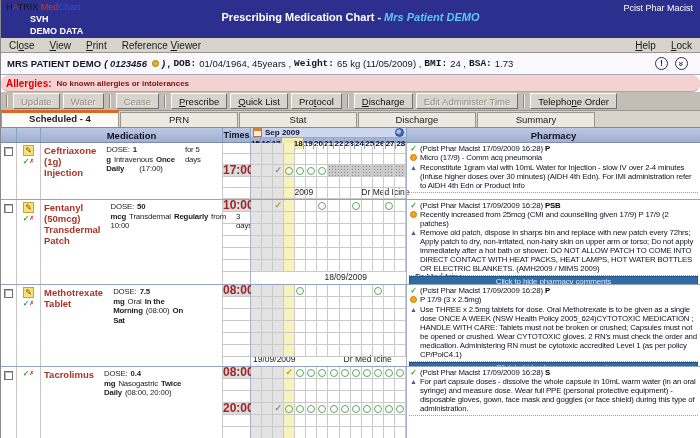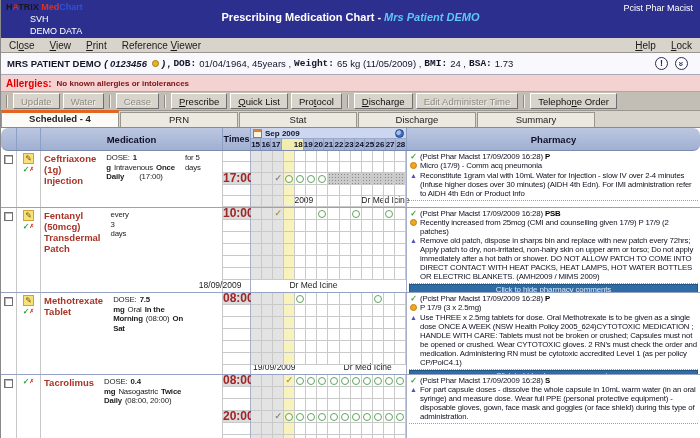--- a/index.html
+++ b/index.html
@@ -3,56 +3,56 @@
 <meta charset="utf-8">
 <style>
   * { box-sizing: border-box; margin: 0; padding: 0; }
   html,body { background:#d4d0c8; }
   .app {
     position: relative; width: 700px; height: 438px; overflow: hidden;
     font-family: "Liberation Sans", sans-serif; background:#fff; border-left:1px solid #8a8a8a;
   }
   
   .top-header { height:38px; background:#2d2f8f; color:#fff; position:relative; padding:1px 5px; }
-  .logo { font-size:9px; font-weight:bold; line-height:12px; background:transparent; }
-  .site, .env { font-size:9px; font-weight:normal; line-height:12px;padding-left:24px; }
+  .logo { font-size:9px; font-weight:normal; line-height:12px; background:transparent; }
+  .site, .env { font-size:9px; font-weight:bold; line-height:12px;padding-left:24px; }
   .main-title { position:absolute; top:11px; left:0; right:0; text-align:center; font-size:11px; font-weight:bold; }
   .main-title .pt { color:#5bc8f5; font-style:italic; }
   .hdr-user { position:absolute; top:3px; right:7px; font-size:9px; }
   
   .menu-bar { height:15px; background:#d8d4cc; border-bottom:1px solid #9a968e; display:flex; align-items:center; font-size:10px; color:#1a1a1a; padding:0 8px; gap:15px; }
   .menu-item { cursor:default; white-space:nowrap; }
   .menu-spacer { flex:1; }
   
   .patient-bar { height:22px; background:#f8f8fd; border-bottom:1px solid #a8a8b8; display:flex; align-items:center; font-size:9.5px; color:#15152a; padding:0 6px; white-space:nowrap; }
   .patient-bar span { margin-right:3px; }
   .patient-bar .pname { font-weight:bold; }
   .patient-bar .pmrn { font-weight:bold; font-style:italic; }
   .plabel { font-weight:bold;font-family:Liberation Mono, monospace; }
   .key-icon { display:inline-block; width:7px; height:7px; border-radius:50%; background:#e8b51f; border:1px solid #9c7a10; margin:0 2px; }
   .pbar-icons { margin-left:auto; display:flex; gap:4px; }
   .round-ic { width:13px; height:13px; border-radius:50%; border:1.5px solid #2a2a55; background:#fdfdfd; color:#2a2a55; font-weight:bold; font-size:9px; display:flex; align-items:center; justify-content:center; line-height:1; }
   .round-ic.chev { transform:none; }
   .round-ic.chev span { display:block; transform:rotate(90deg); letter-spacing:-1px; font-size:9px; }
   
-  .allergy-bar { height:17px; background:#f5d2d2; border-bottom:1px solid #cf9a9a; display:flex; align-items:center; padding:0 5px; gap:5px; }
+  .allergy-bar { height:17px; background:#f5d2d2; border-bottom:1px solid #cf9a9a; display:flex; align-items:center; padding:0 5px; gap:5px;border-radius:8px; }
   .allergy-label { color:#e00000; font-weight:bold; font-size:10px; }
   .allergy-text { color:#7a1010; font-weight:bold; font-size:8px; }
   
   .toolbar { height:19px; background:#c2beb6; border-bottom:1px solid #9a968e; display:flex; align-items:center; padding:0 3px; gap:3px; }
   .tbtn { font-family:"Liberation Sans", sans-serif; font-size:9.5px; height:16px; padding:0 7px; background:#d8d4cc; color:#111;
           border:1px solid; border-color:#ffffff #6f6f6f #6f6f6f #ffffff; cursor:default; white-space:nowrap; }
   .tbtn.disabled { color:#8e8b84; text-shadow:1px 1px 0 #f2f0ec; }
   .tsep { width:2px; height:13px; border-left:1px solid #8e8a82; border-right:1px solid #efede8; margin:0 2px; }
   
   .tab-bar { height:17px; background:#d8d4cc; display:flex; align-items:flex-end; border-bottom:1px solid #8a8a8a; }
   .tab { width:118px; height:15px; background:#ece9e0; border:1px solid #9a968e; border-bottom:none; text-align:center; font-size:9.5px; line-height:14px; margin-right:1px; color:#222; }
   .tab.active { background:#fcfbf7; border-top:3px solid #e2661f; height:17px; line-height:12px; font-weight:bold; }
   
-  .grid-header { height:23px; display:flex; background:linear-gradient(#bcc7e0,#a0b0d2); border-bottom:1px solid #7c8cb0; color:#10102a;border-radius:7px; }
+  .grid-header { height:15px; display:flex; background:linear-gradient(#bcc7e0,#a0b0d2); border-bottom:1px solid #7c8cb0; color:#10102a; }
   .h-check { width:16px; border-right:1px solid #8ba0c4; }
   .h-icons { width:24px; border-right:1px solid #8ba0c4; }
   .h-med { width:182px; border-right:1px solid #8ba0c4; display:flex; align-items:center; justify-content:center; font-size:9.5px; font-weight:bold; }
   .h-times { width:28px; border-right:1px solid #8ba0c4; display:flex; align-items:center; justify-content:center; font-size:9px; font-weight:bold; }
   .h-dates { width:156px; border-right:1px solid #8ba0c4; display:flex; flex-direction:column; }
   .h-month { height:11px; background:#ccd6ee; display:flex; align-items:center; padding:0 2px; gap:3px; font-size:8px; font-weight:bold; border-bottom:1px solid #9aaacc; }
   .cal-icon { width:9px; height:9px; background:#fdf4e0; border:1px solid #b5722a; border-top:3px solid #d9822b; display:inline-block; }
   .month-label { margin-right:auto; }
   .globe-icon { width:9px; height:9px; border-radius:50%; background:radial-gradient(circle at 35% 35%, #9fc0ee 0 2px, #3f6fc4 3px); border:1px solid #23407a; display:inline-block; }
   .h-days { flex:1; display:grid; grid-template-columns:repeat(14,1fr); }
@@ -344,20 +344,21 @@
       <div class="med-row mr1">
         <div class="c-check">
           <div class="cb"></div>
         </div>
         <div class="c-icons">
           <div class="note-icon">✎</div>
           <div class="status-icon"><span class="st-check">✓</span><span class="st-x">✗</span></div>
         </div>
         <div class="c-med">
           <div class="m-title">Fentanyl (50mcg) Transdermal Patch</div>
+          <div class="m-dose"><span class="seg">DOSE:</span><span class="seg b">50 mcg</span><span class="seg">Transdermal</span><span class="seg b">Regularly</span><span class="seg">from 10:00</span></div>
           <div class="m-dose2">every 3 days</div>
           <div class="m-foot">
             <span>18/09/2009</span>
             <span>Dr Med Icine</span>
           </div>
         </div>
         <div class="c-times">
           <div class="t-slot label">10:00</div>
           <div class="t-slot"></div>
           <div class="t-slot"></div>

